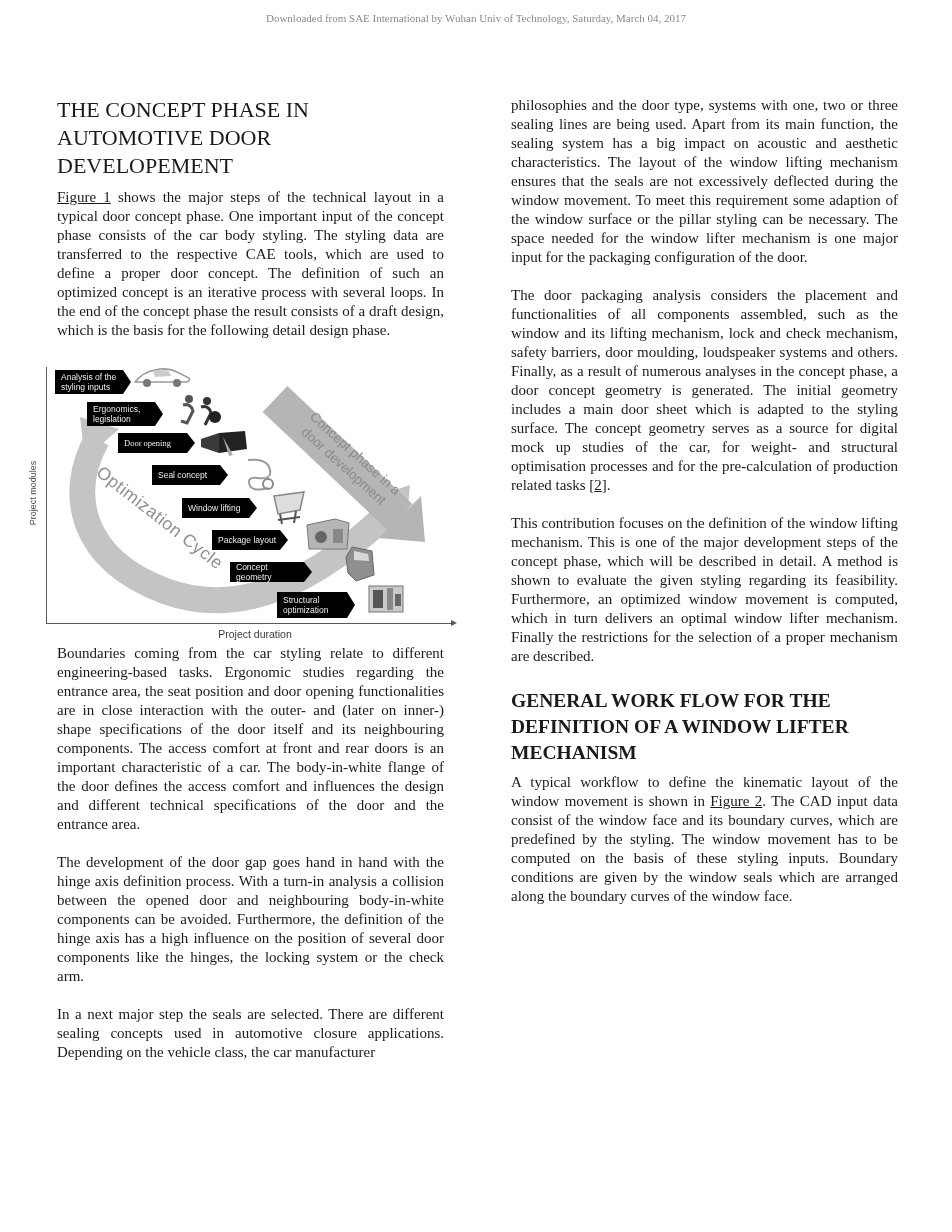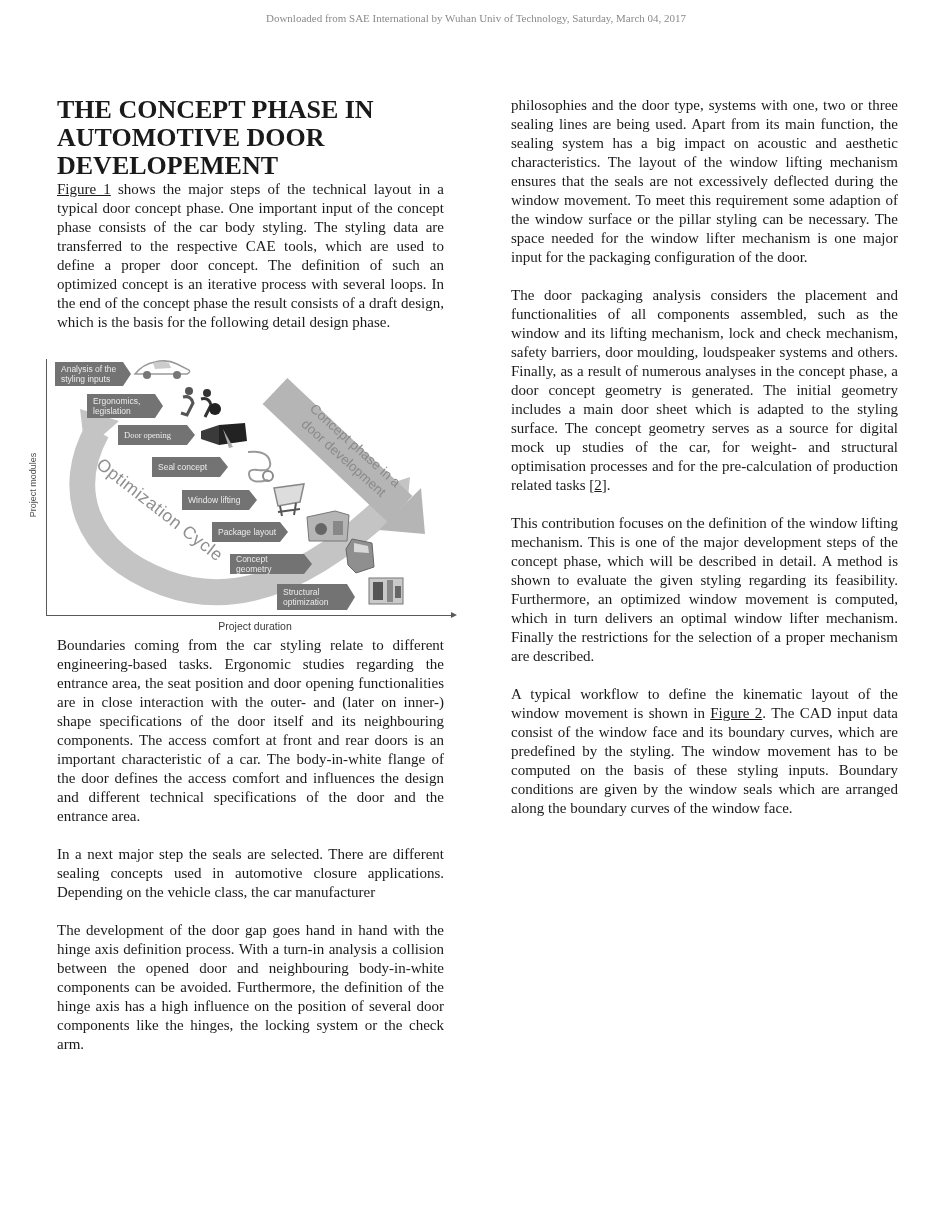--- a/index.html
+++ b/index.html
@@ -1,35 +1,35 @@
 <!DOCTYPE html>
 <html><head>
 <meta charset="utf-8">
 <style>
   * { margin:0; padding:0; box-sizing:border-box; }
   body { width:952px; height:1232px; background:#ffffff; font-family:"Liberation Serif", serif; color:#1a1a1a; position:relative; }
   .page-header { position:absolute; top:12px; left:0; width:952px; text-align:center; font-size:11px; color:#8a8a8a; }
   .col { position:absolute; top:96px; width:387px; }
   .col-left { left:57px; }
   .col-right { left:511px; }
-  h1.article-title { font-size:26px; line-height:28px; font-weight:bold; white-space:pre-line; }
+  h1.article-title { font-size:22px; line-height:28px; font-weight:normal; white-space:pre-line; margin-bottom:8px; }
   h2.section-title { font-size:19.5px; line-height:26px; font-weight:bold; white-space:pre-line; margin-top:22px; margin-bottom:7px; }
   p.body { font-size:15px; line-height:19px; text-align:justify; margin-bottom:19px; }
   a.ref { color:#1a1a1a; text-decoration:underline; cursor:pointer; }
   .fig-caption { font-size:15px; line-height:21px; font-weight:bold; font-style:italic; text-align:center; white-space:pre-line; margin:8px 0 27px 0; }
 
   
   .figure1 { position:relative; width:440px; height:285px; margin:18px 0 0 -32px; font-family:"Liberation Sans", sans-serif; }
   .figure1 svg.arrows { position:absolute; left:0; top:0; }
   .axis-v { position:absolute; left:21px; top:8px; width:1px; height:256px; background:#5a5a5a; }
   .axis-h { position:absolute; left:21px; top:264px; width:406px; height:1px; background:#5a5a5a; }
   .axis-h-arrow { position:absolute; left:426px; top:261px; width:0; height:0; border-left:6px solid #5a5a5a; border-top:3.5px solid transparent; border-bottom:3.5px solid transparent; }
   .ylabel { position:absolute; left:-32px; top:129px; width:80px; text-align:center; font-size:9px; color:#4a4a4a; transform:rotate(-90deg); }
   .xlabel { position:absolute; left:170px; top:269px; width:120px; text-align:center; font-size:10.5px; color:#3a3a3a; }
-  .step { position:absolute; background:#737373; color:#ececec; font-size:8.5px; line-height:1.18; display:flex; align-items:center; padding:2px 10px 2px 6px; white-space:pre-line;
+  .step { position:absolute; background:#000000; color:#ececec; font-size:8.5px; line-height:1.18; display:flex; align-items:center; padding:2px 10px 2px 6px; white-space:pre-line;
           clip-path:polygon(0 0, calc(100% - 8px) 0, 100% 50%, calc(100% - 8px) 100%, 0 100%); }
   .step1 { left:30px;  top:11px;  width:76px; height:24px; }
   .step2 { left:62px;  top:43px;  width:76px; height:24px; }
   .step3 { left:93px;  top:74px;  width:77px; height:20px;font-family:Liberation Serif, serif; }
   .step4 { left:127px; top:106px; width:76px; height:20px; }
   .step5 { left:157px; top:139px; width:75px; height:20px; }
   .step6 { left:187px; top:171px; width:76px; height:20px;text-align:right; }
   .step7 { left:205px; top:203px; width:82px; height:20px; }
   .step8 { left:252px; top:233px; width:78px; height:26px; }
   .fig-icon { position:absolute; }
@@ -128,27 +128,30 @@
     <svg class="fig-icon icon8" width="42" height="36" viewBox="0 0 42 36">
       <rect x="4" y="6" width="34" height="26" fill="#c9c9c9" stroke="#777"></rect>
       <rect x="8" y="10" width="10" height="18" fill="#555"></rect>
       <rect x="22" y="8" width="6" height="22" fill="#888"></rect>
       <rect x="30" y="14" width="6" height="12" fill="#666"></rect>
     </svg>
   </div>
 
 
   <p class="body">Boundaries coming from the car styling relate to different engineering-based tasks. Ergonomic studies regarding the entrance area, the seat position and door opening functionalities are in close interaction with the outer- and (later on inner-) shape specifications of the door itself and its neighbouring components. The access comfort at front and rear doors is an important characteristic of a car. The body-in-white flange of the door defines the access comfort and influences the design and different technical specifications of the door and the entrance area.</p>
+  <p class="body">The development of the door gap goes hand in hand with the hinge axis definition process. With a turn-in analysis a collision between the opened door and neighbouring body-in-white components can be avoided. Furthermore, the definition of the hinge axis has a high influence on the position of several door components like the hinges, the locking system or the check arm.</p>
   <p class="body">In a next major step the seals are selected. There are different sealing concepts used in automotive closure applications. Depending on the vehicle class, the car manufacturer</p>
-  <p class="body">The development of the door gap goes hand in hand with the hinge axis definition process. With a turn-in analysis a collision between the opened door and neighbouring body-in-white components can be avoided. Furthermore, the definition of the hinge axis has a high influence on the position of several door components like the hinges, the locking system or the check arm.</p>
 </div>
 
 <div class="col col-right">
 
   <p class="body">philosophies and the door type, systems with one, two or three sealing lines are being used. Apart from its main function, the sealing system has a big impact on acoustic and aesthetic characteristics. The layout of the window lifting mechanism ensures that the seals are not excessively deflected during the window movement. To meet this requirement some adaption of the window surface or the pillar styling can be necessary. The space needed for the window lifter mechanism is one major input for the packaging configuration of the door.</p>
 
   <p class="body"><span>The door packaging analysis considers the placement and functionalities of all components assembled, such as the window and its lifting mechanism, lock and check mechanism, safety barriers, door moulding, loudspeaker systems and others. Finally, as a result of numerous analyses in the concept phase, a door concept geometry is generated. The initial geometry includes a main door sheet which is adapted to the styling surface. The concept geometry serves as a source for digital mock up studies of the car, for weight- and structural optimisation processes and for the pre-calculation of production related tasks [</span><a class="ref">2</a><span>].</span></p>
 
   <p class="body">This contribution focuses on the definition of the window lifting mechanism. This is one of the major development steps of the concept phase, which will be described in detail. A method is shown to evaluate the given styling regarding its feasibility. Furthermore, an optimized window movement is computed, which in turn delivers an optimal window lifter mechanism. Finally the restrictions for the selection of a proper mechanism are described.</p>
 
+  <h2 class="section-title">GENERAL WORK FLOW FOR THE
+DEFINITION OF A WINDOW LIFTER
+MECHANISM</h2>
 
   <p class="body"><span>A typical workflow to define the kinematic layout of the window movement is shown in </span><a class="ref">Figure 2</a><span>. The CAD input data consist of the window face and its boundary curves, which are predefined by the styling. The window movement has to be computed on the basis of these styling inputs. Boundary conditions are given by the window seals which are arranged along the boundary curves of the window face.</span></p>
 </div>
 
 </body></html>

